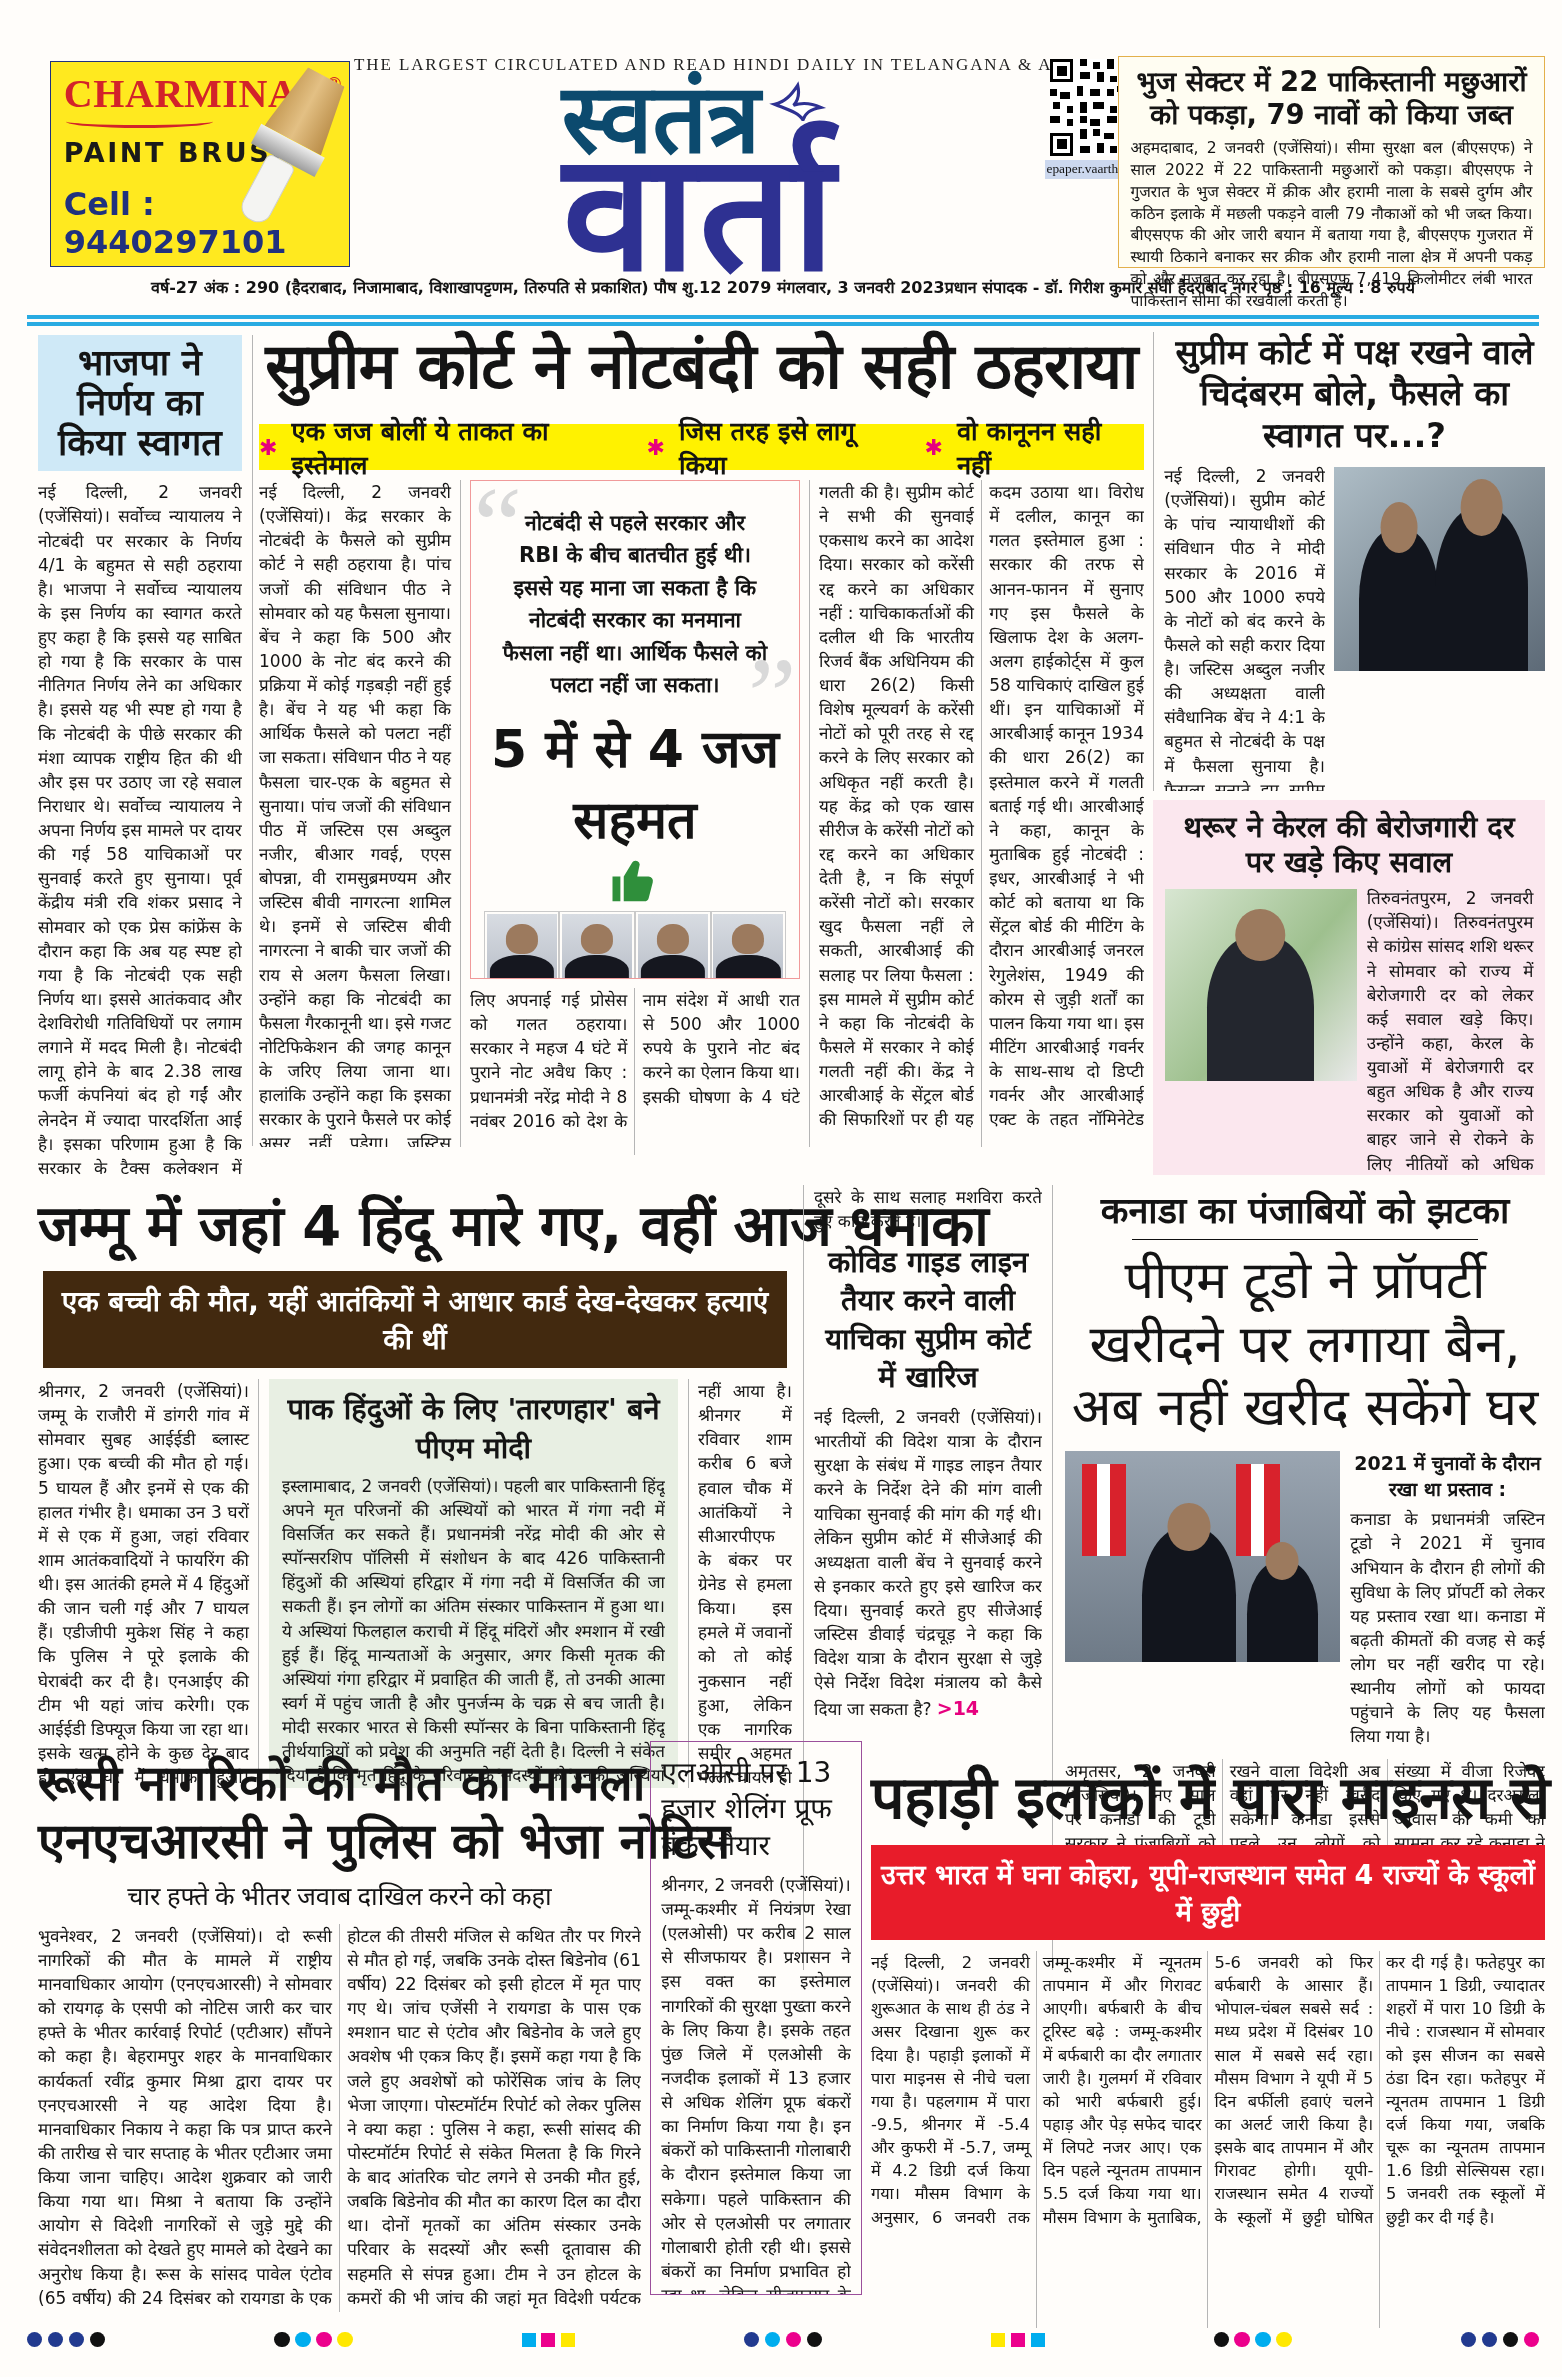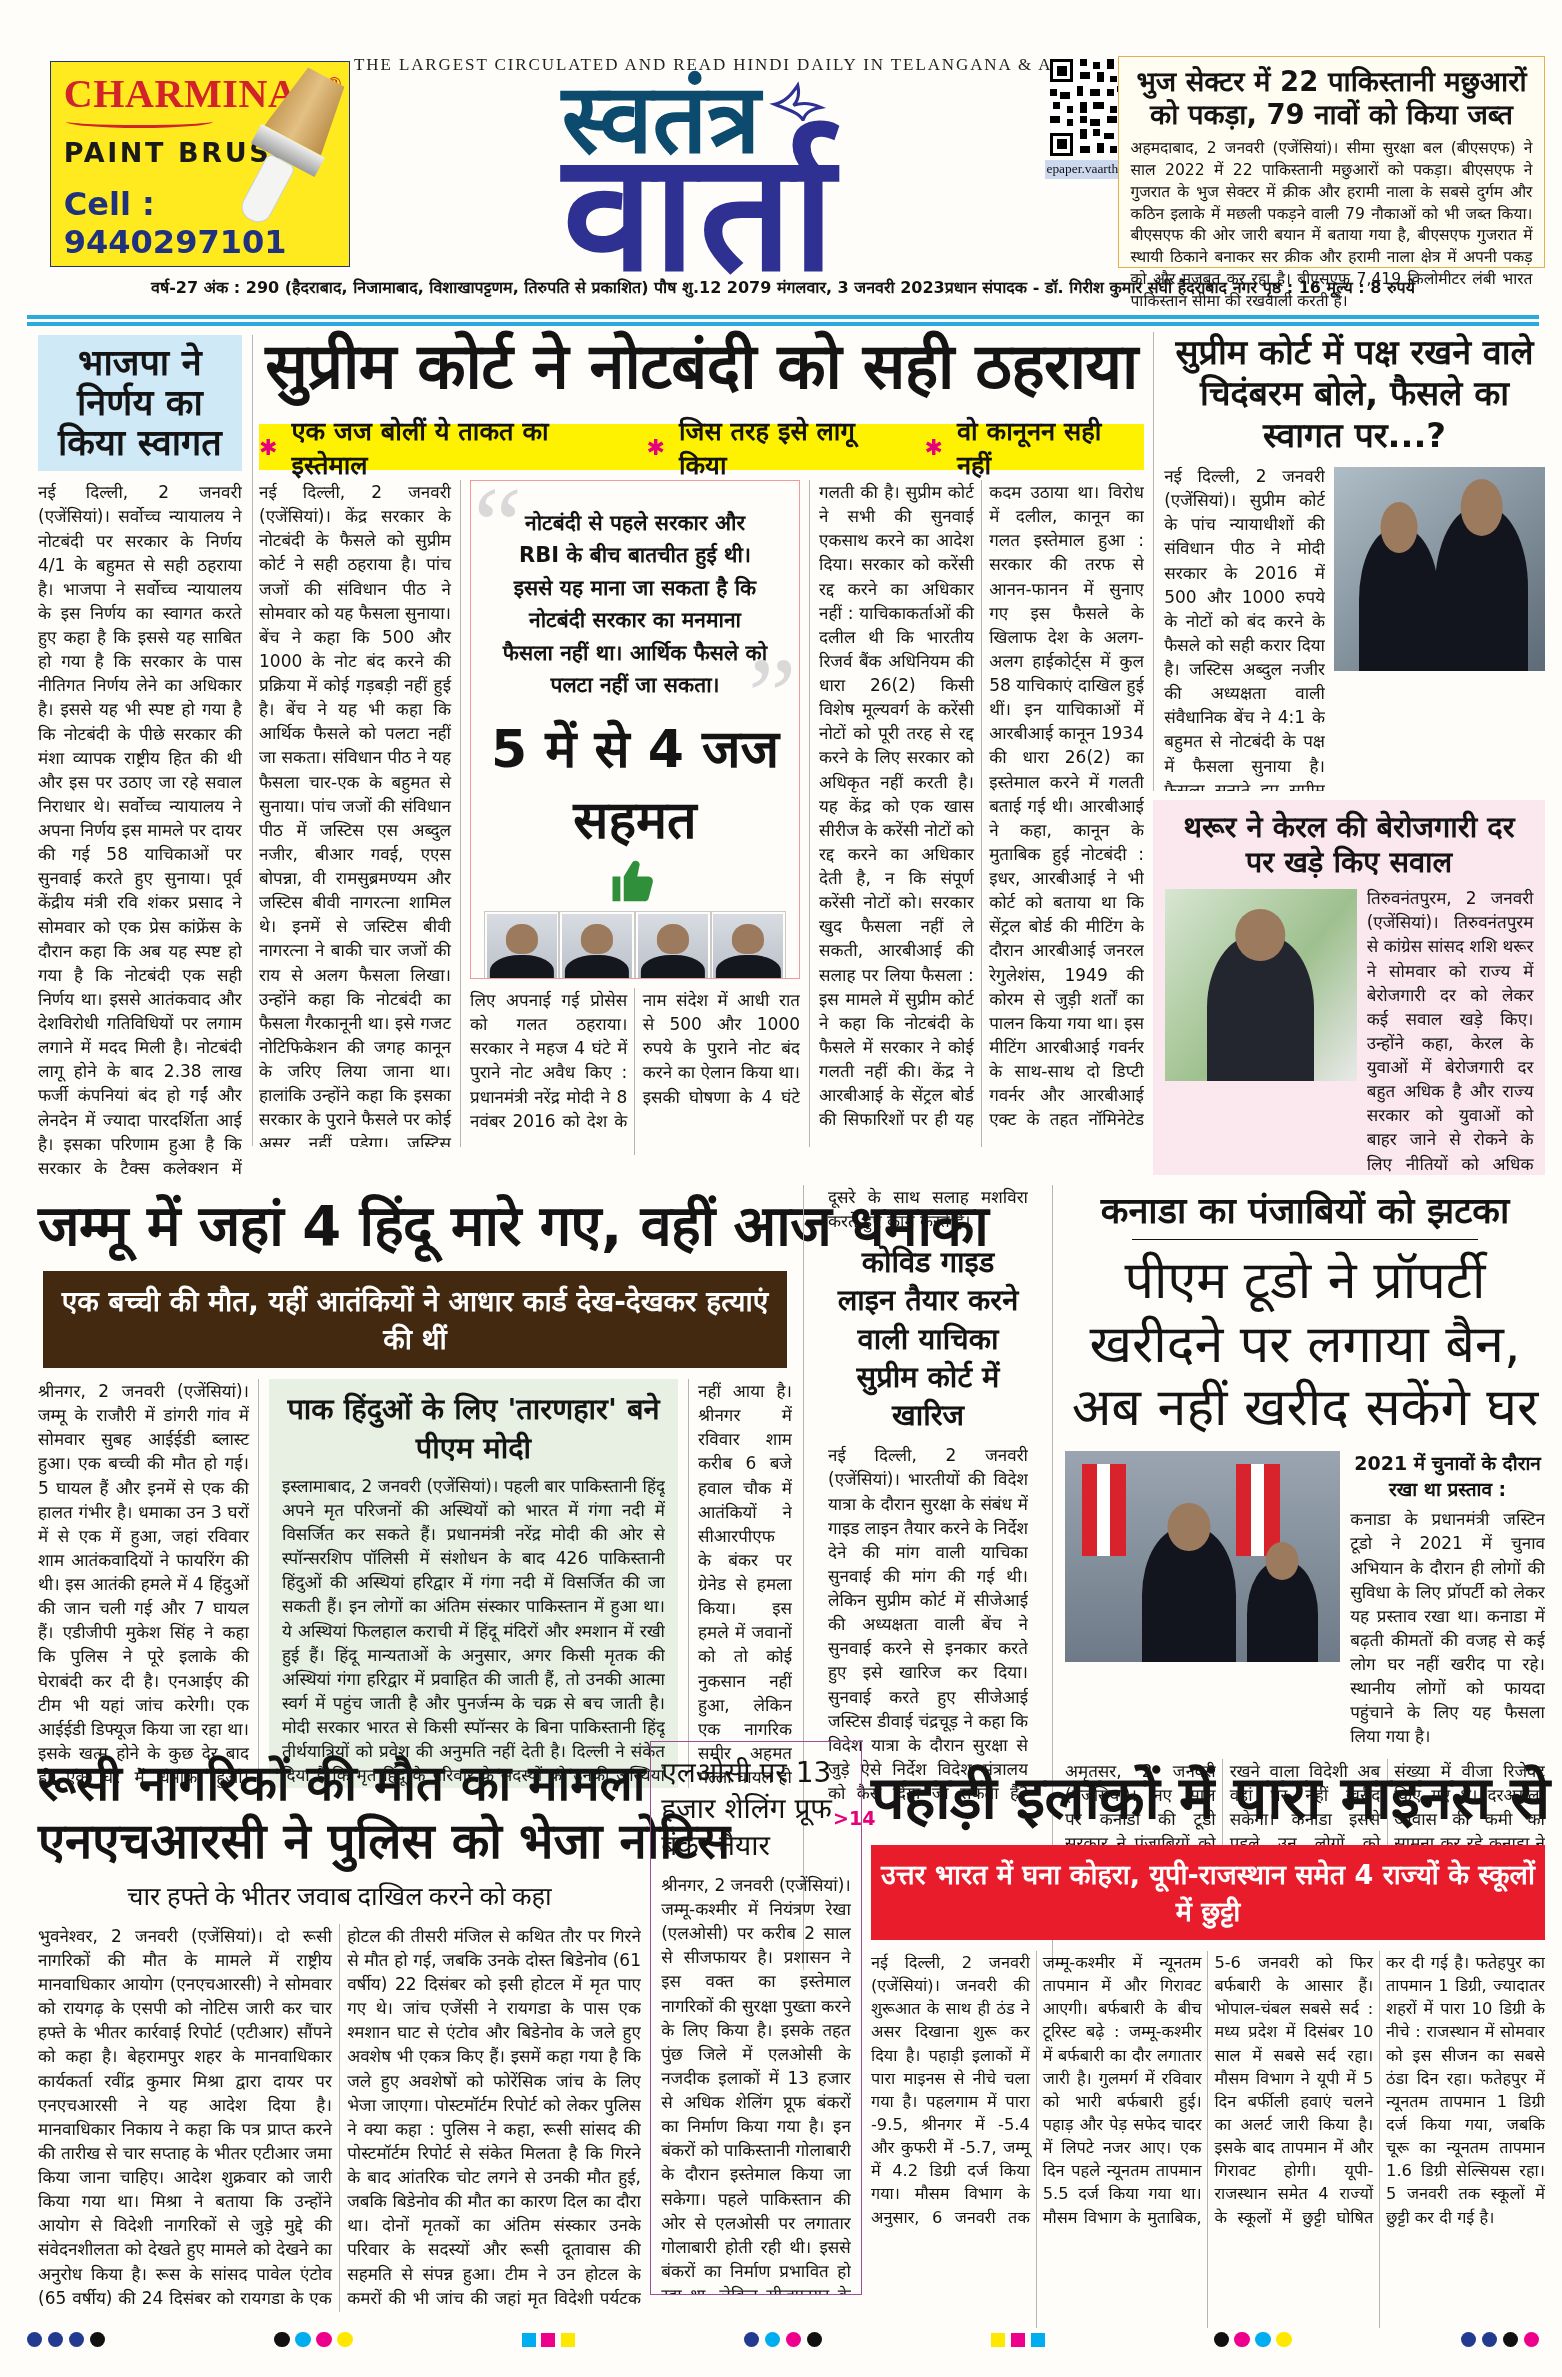--- a/index.html
+++ b/index.html
@@ -213,21 +213,21 @@
     <div style="display:flex;margin-top:11.5px;height:409px">
       <div class="just vr-r" style="width:211px;padding-right:9px">श्रीनगर, 2 जनवरी (एजेंसियां)। जम्मू के राजौरी में डांगरी गांव में सोमवार सुबह आईईडी ब्लास्ट हुआ। एक बच्ची की मौत हो गई। 5 घायल हैं और इनमें से एक की हालत गंभीर है। धमाका उन 3 घरों में से एक में हुआ, जहां रविवार शाम आतंकवादियों ने फायरिंग की थी। इस आतंकी हमले में 4 हिंदुओं की जान चली गई और 7 घायल हैं। एडीजीपी मुकेश सिंह ने कहा कि पुलिस ने पूरे इलाके की घेराबंदी कर दी है। एनआईए की टीम भी यहां जांच करेगी। एक आईईडी डिफ्यूज किया जा रहा था। इसके खत्म होने के कुछ देर बाद ही एक घर में धमाका हुआ। रविवार शाम आतंकवादी आए और लोगों को घरों से बाहर निकाला।</div>
       <div class="greenbox" style="width:383px;margin:0 10.2px;overflow:hidden">
         <div class="g-head">पाक हिंदुओं के लिए 'तारणहार' बने पीएम मोदी</div>
         <div class="just">इस्लामाबाद, 2 जनवरी (एजेंसियां)। पहली बार पाकिस्तानी हिंदू अपने मृत परिजनों की अस्थियों को भारत में गंगा नदी में विसर्जित कर सकते हैं। प्रधानमंत्री नरेंद्र मोदी की ओर से स्पॉन्सरशिप पॉलिसी में संशोधन के बाद 426 पाकिस्तानी हिंदुओं की अस्थियां हरिद्वार में गंगा नदी में विसर्जित की जा सकती हैं। इन लोगों का अंतिम संस्कार पाकिस्तान में हुआ था। ये अस्थियां फिलहाल कराची में हिंदू मंदिरों और श्मशान में रखी हुई हैं। हिंदू मान्यताओं के अनुसार, अगर किसी मृतक की अस्थियां गंगा हरिद्वार में प्रवाहित की जाती हैं, तो उनकी आत्मा स्वर्ग में पहुंच जाती है और पुनर्जन्म के चक्र से बच जाती है। मोदी सरकार भारत से किसी स्पॉन्सर के बिना पाकिस्तानी हिंदू तीर्थयात्रियों को प्रवेश की अनुमति नहीं देती है। दिल्ली ने संकेत दिया है कि मृत हिंदू के परिवार के सदस्यों को उनकी अस्थियां विसर्जित करने की अनुमति दी जाएगी।</div>
       </div>
       <div class="just vr-l" style="flex:1;padding-left:9px">नहीं आया है। श्रीनगर में रविवार शाम करीब 6 बजे हवाल चौक में आतंकियों ने सीआरपीएफ के बंकर पर ग्रेनेड से हमला किया। इस हमले में जवानों को तो कोई नुकसान नहीं हुआ, लेकिन एक नागरिक समीर अहमत मल्ला घायल हो गए। उन्हें अस्पताल में भर्ती किया गया है। फिलहाल इसकी कोई तस्वीर सामने नहीं आई है। पुलवामा में जवान से राइफल छीनी : रविवार सुबह पौने 12 बजे दक्षिण कश्मीर के पुलवामा जिले के राजपोरा इलाके में सीआरपीएफ के जवान से एके-47 राइफल छीन ली।</div>
     </div>
   </div>
 
-  <div class="abs vr-l vr-r" style="left:803px;top:1185px;width:250px;height:785px;padding:0 24px;overflow:hidden">
+  <div class="abs vr-l vr-r" style="left:803px;top:1185px;width:250px;height:785px;padding:0 10px;overflow:hidden">
     <div class="just" style="height:49px">दूसरे के साथ सलाह मशविरा करते हुए काम करते हैं।</div>
     <div class="cov-head">कोविड गाइड लाइन तैयार करने वाली याचिका सुप्रीम कोर्ट में खारिज</div>
     <div class="just">
       <span>नई दिल्ली, 2 जनवरी (एजेंसियां)। भारतीयों की विदेश यात्रा के दौरान सुरक्षा के संबंध में गाइड लाइन तैयार करने के निर्देश देने की मांग वाली याचिका सुनवाई की मांग की गई थी। लेकिन सुप्रीम कोर्ट में सीजेआई की अध्यक्षता वाली बेंच ने सुनवाई करने से इनकार करते हुए इसे खारिज कर दिया। सुनवाई करते हुए सीजेआई जस्टिस डीवाई चंद्रचूड़ ने कहा कि विदेश यात्रा के दौरान सुरक्षा से जुड़े ऐसे निर्देश विदेश मंत्रालय को कैसे दिया जा सकता है?</span><span class="jump">&gt;14</span>
     </div>
   </div>
 
   <div class="abs" style="left:1065px;top:1185px;width:480px">
     <div class="kicker">कनाडा का पंजाबियों को झटका</div>
     <div class="krule"></div>

